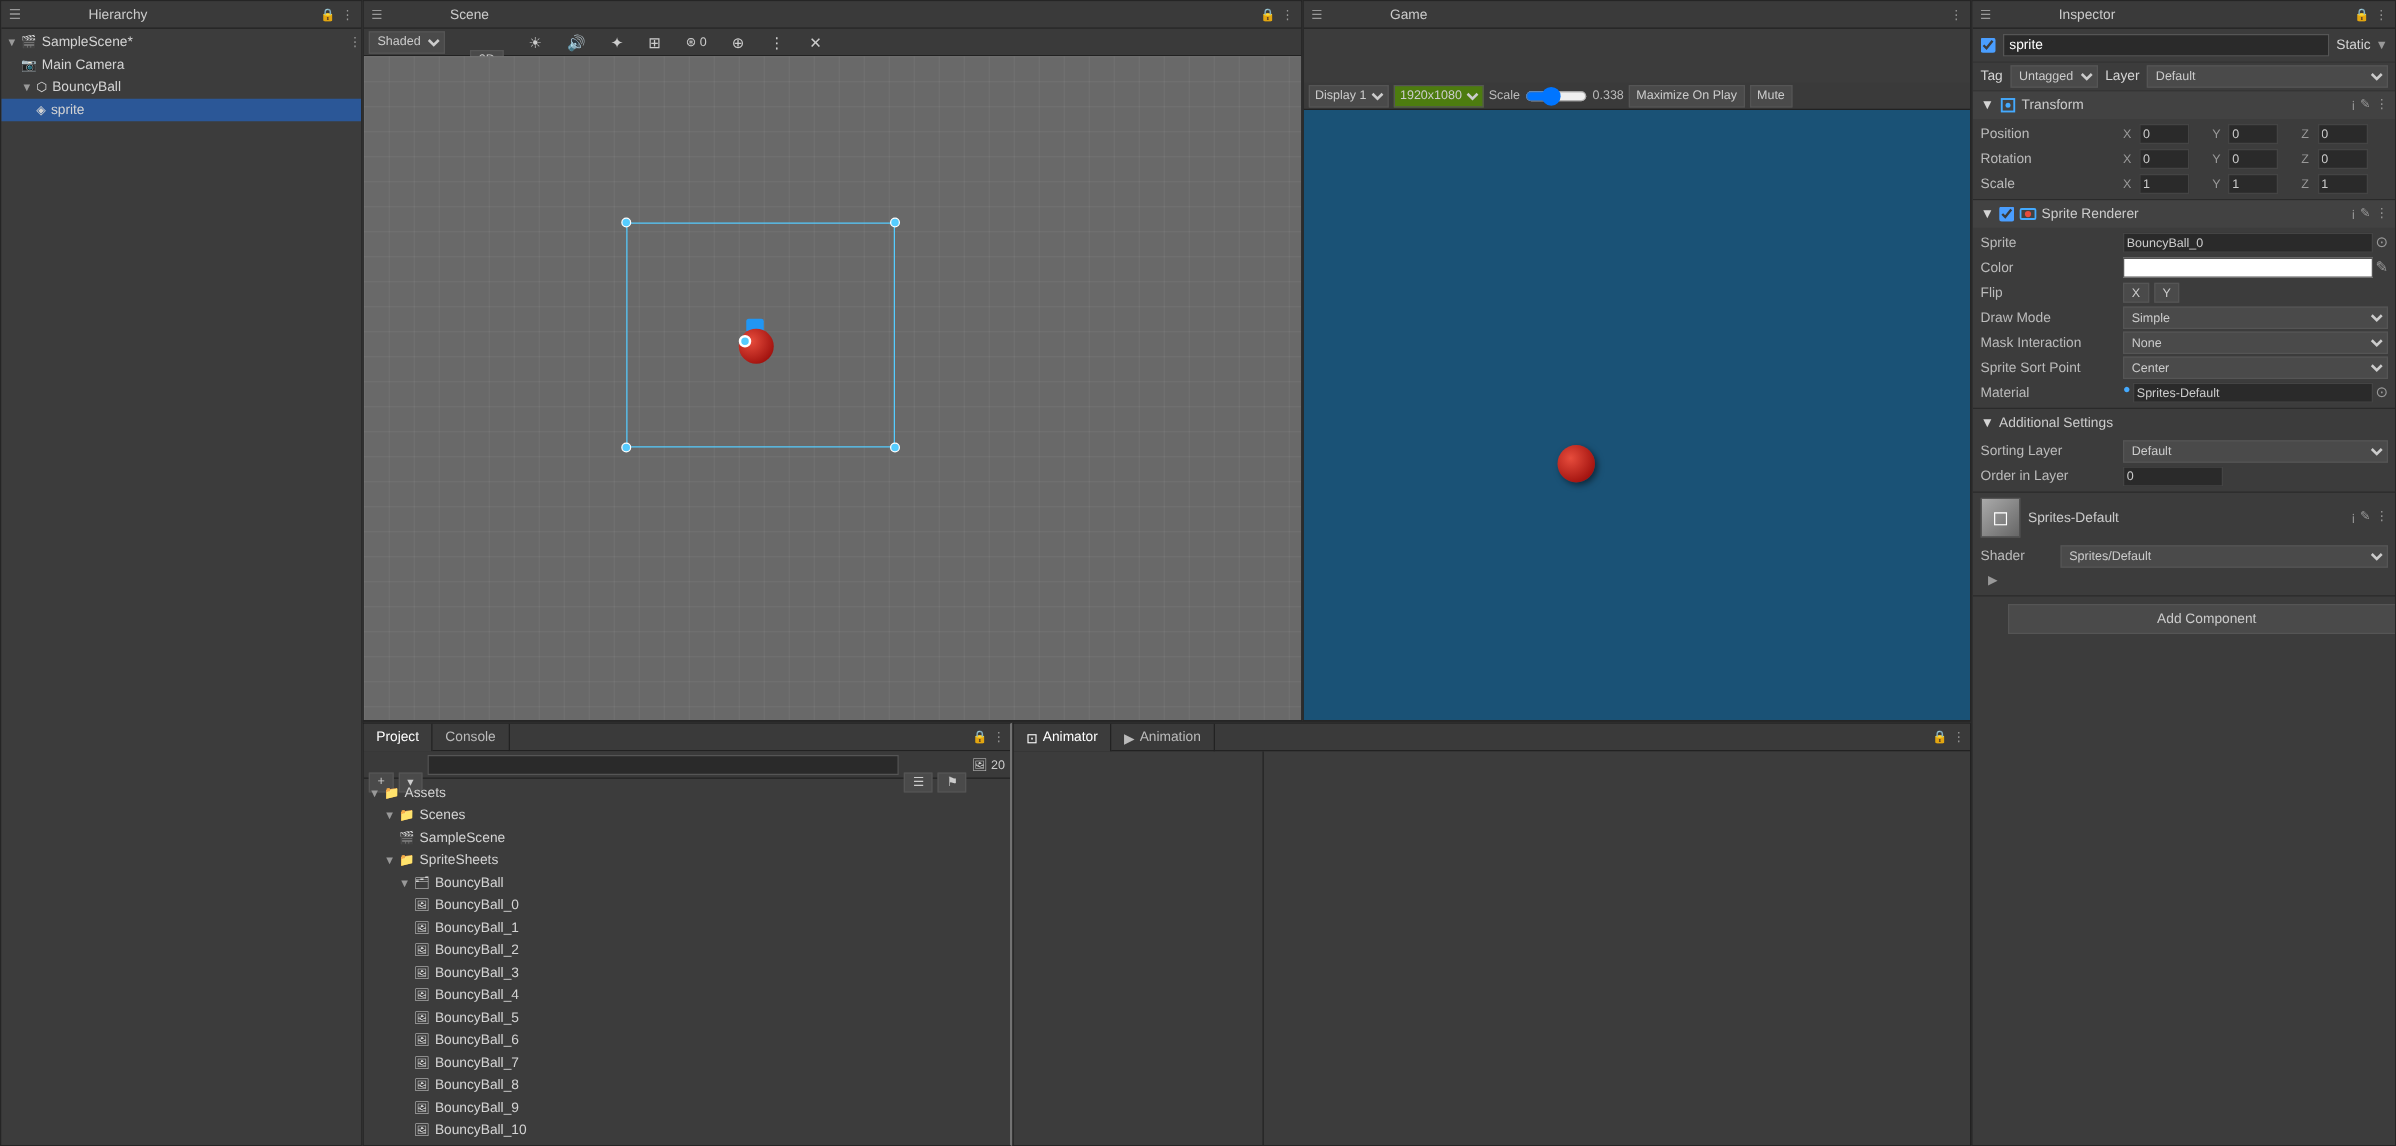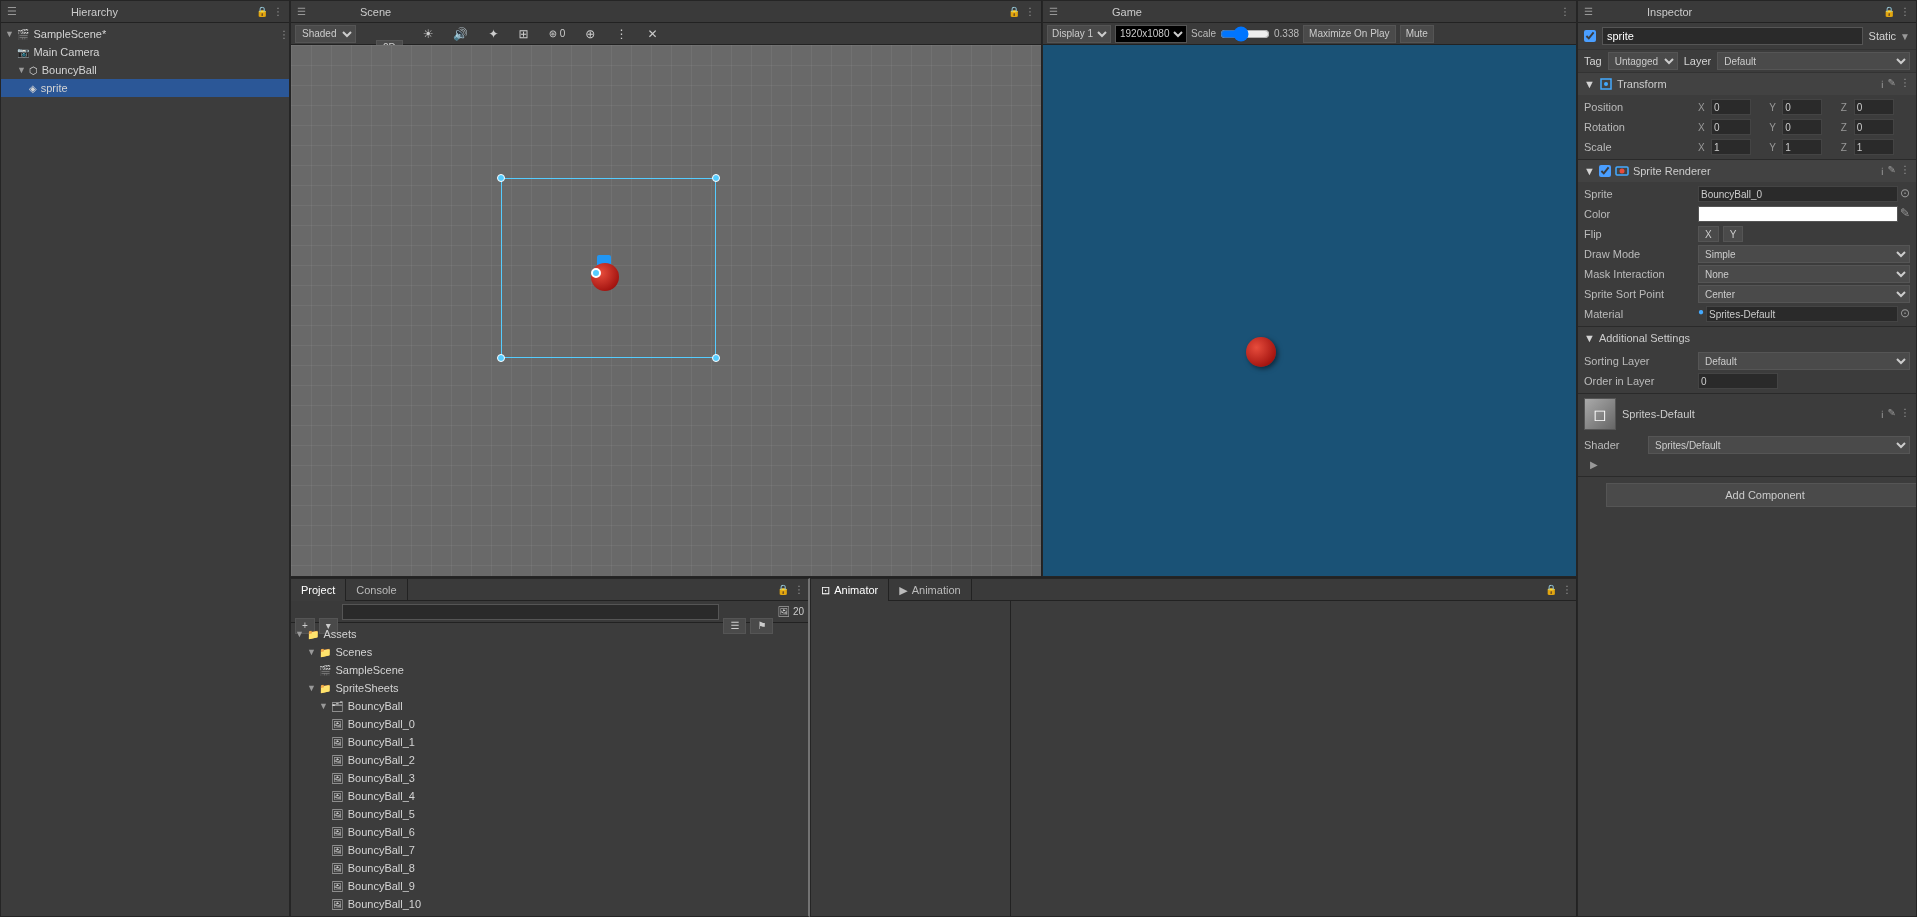--- a/index.html
+++ b/index.html
@@ -169,20 +169,21 @@
     }
     .game-toolbar {
       background: #3a3a3a;
       height: 22px;
       display: flex;
       align-items: center;
       padding: 0 4px;
       gap: 4px;
       border-bottom: 1px solid #222;
       flex-shrink: 0;
+      margin-top: 43px;
     }
     .game-content {
       flex: 1;
       background: #1a5276;
       position: relative;
       overflow: hidden;
     }
     .red-ball {
       position: absolute;
       top: 55%;
@@ -723,21 +724,21 @@
           <span class="panel-icon">☰</span>
           <span class="panel-title">Game</span>
           <div class="panel-header-icons">
             <span class="panel-icon">⋮</span>
           </div>
         </div>
         <div class="game-toolbar">
           <select style="background:#4a4a4a;border:1px solid #555;color:#ccc;height:18px;font-size:10px;">
             <option>Display 1</option>
           </select>
-          <select style="background:#000000;border:1px solid #555;color:#ccc;height:18px;font-size:10px;">
+          <select style="background:#4d7c0f;border:1px solid #555;color:#ccc;height:18px;font-size:10px;">
             <option>1920x1080</option>
           </select>
           <span class="scale-label">Scale</span>
           <input class="scale-input" type="range" style="width: 50px;" min="0" max="1" step="0.01" value="0.34">
           <span class="scale-label">0.338</span>
           <button class="maximize-btn">Maximize On Play</button>
           <button class="mute-btn">Mute</button>
         </div>
         <div class="game-content">
           <div class="red-ball"></div>

